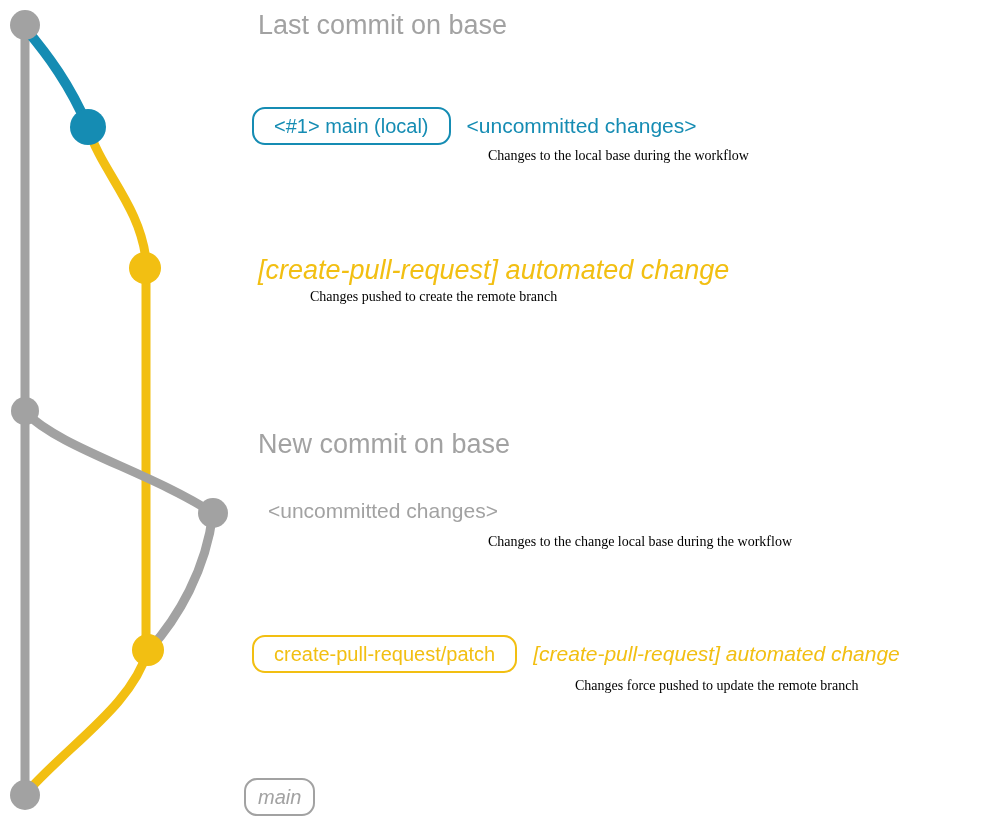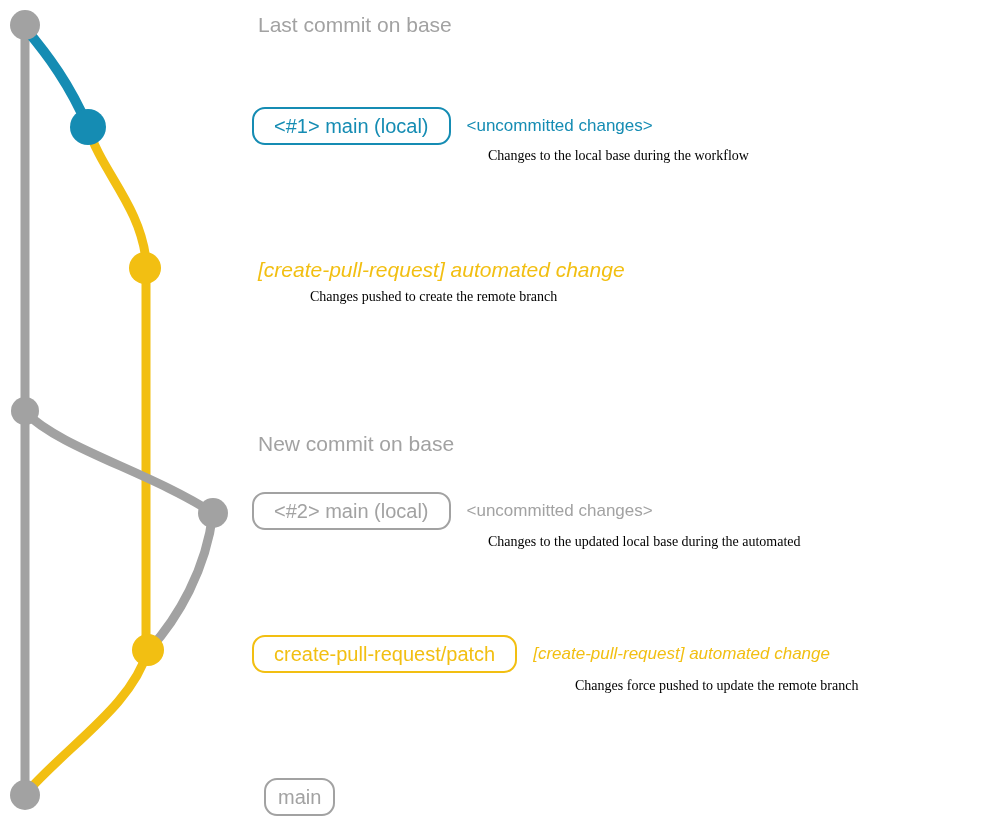--- a/index.html
+++ b/index.html
@@ -2,38 +2,38 @@
 <html style="--gray: #a2a2a2; --blue: #158cb3; --yellow: #f2bf12; --ink: #000000;"><head>
 <meta charset="utf-8">
 <style>
   html,body{margin:0;padding:0;}
   body{
     width:981px;height:827px;position:relative;background:#ffffff;
     font-family:"Liberation Sans",sans-serif;overflow:hidden;
   }
   #graph{position:absolute;left:0;top:0;}
   .heading{
-    position:absolute;font-size:21px;line-height:26px;white-space:nowrap;
+    position:absolute;font-size:27px;line-height:26px;white-space:nowrap;
   }
   .gray-text{color:var(--gray);}
   .blue-text{color:var(--blue);}
   .yellow-text{color:var(--yellow);font-style:italic;}
   .row{
     position:absolute;display:flex;align-items:center;height:42px;white-space:nowrap;
   }
   .pill{
     display:inline-flex;align-items:center;justify-content:center;
     height:38px;padding:0 20px;border:2px solid;border-radius:13px;
     font-size:20px;background:#ffffff;box-sizing:border-box;
   }
   .pill-small{padding:0 12px;}
   .pill.blue{color:var(--blue);border-color:var(--blue);}
   .pill.gray{color:var(--gray);border-color:var(--gray);}
   .pill.yellow{color:var(--yellow);border-color:var(--yellow);}
-  .row .heading-inline{font-size:17px;margin-left:16px;}
+  .row .heading-inline{font-size:21px;margin-left:16px;}
   .desc{
     position:absolute;font-family:"Liberation Serif",serif;font-size:14px;
     line-height:20px;color:var(--ink);white-space:nowrap;
   }
 </style>
 </head>
 <body>
 
 <svg id="graph" width="260" height="827" viewBox="0 0 260 827" aria-hidden="true">
   <path d="M25 25 L25 795" stroke="var(--gray)" stroke-width="9" fill="none"></path>
@@ -59,26 +59,25 @@
   <span class="heading-inline blue-text">&lt;uncommitted changes&gt;</span>
 </div>
 <div class="desc" style="left:488px;top:146px;">Changes to the local base during the workflow</div>
 
 <div class="heading yellow-text" style="left:258px;top:257px;">[create-pull-request] automated change</div>
 <div class="desc" style="left:266px;top:287px;margin-left:44px;">Changes pushed to create the remote branch</div>
 
 <div class="heading gray-text" style="left:258px;top:398px;margin-top:33px;">New commit on base</div>
 
 <div class="row" style="left:252px;top:490px;">
-  <span class="pill gray">&lt;#2&gt; main (local)</span>
   <span class="heading-inline gray-text">&lt;uncommitted changes&gt;</span>
 </div>
-<div class="desc" style="left:488px;top:532px;">Changes to the updated local base during the automated</div>
+<div class="desc" style="left:488px;top:532px;">Changes to the change local base during the workflow</div>
 
 <div class="row" style="left:252px;top:633px;">
   <span class="pill yellow">create-pull-request/patch</span>
   <span class="heading-inline yellow-text">[create-pull-request] automated change</span>
 </div>
 <div class="desc" style="left:567px;top:676px;margin-left:8px;">Changes force pushed to update the remote branch</div>
 
-<div class="row" style="left:264px;top:776px;">
+<div class="row" style="left:244px;top:776px;font-style:italic;">
   <span class="pill gray pill-small">main</span>
 </div>
 
 </body></html>

